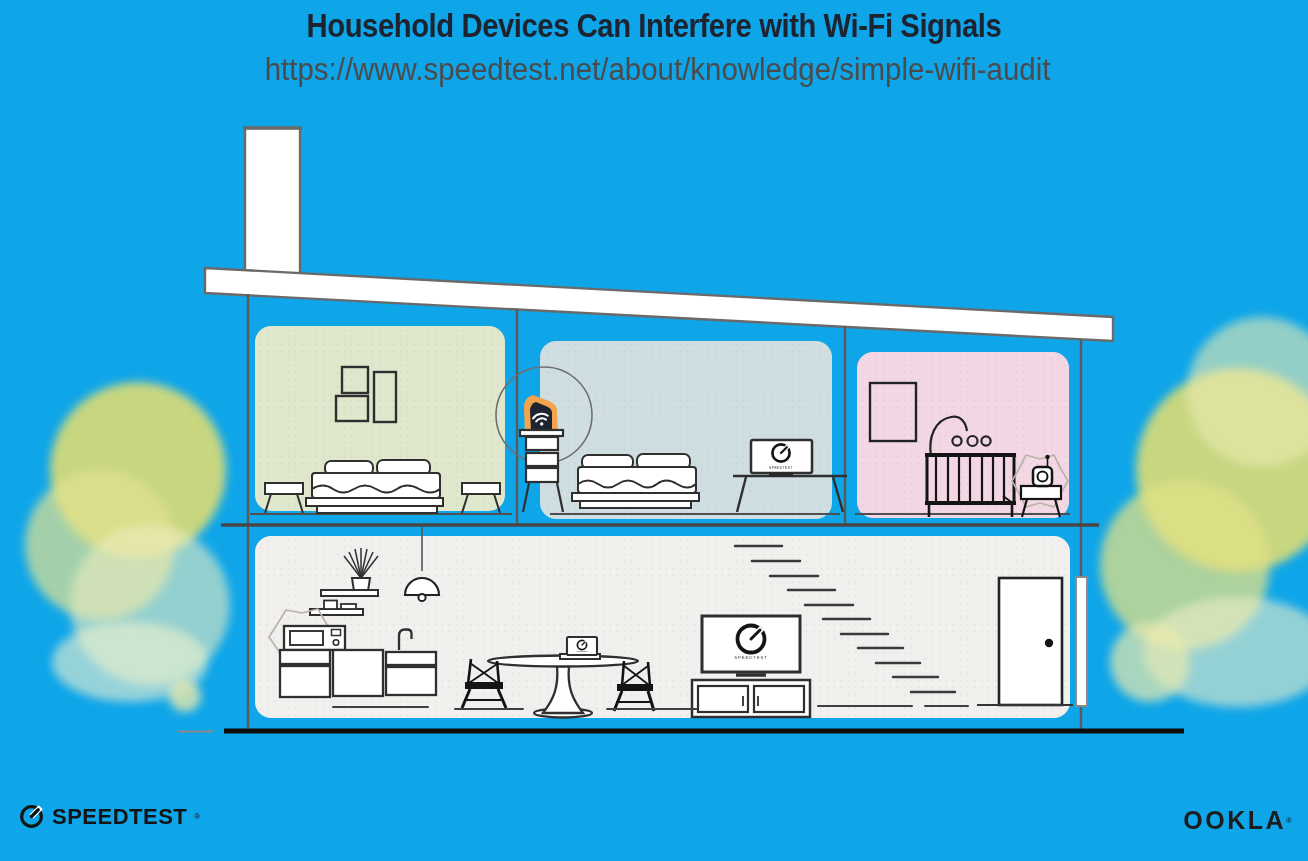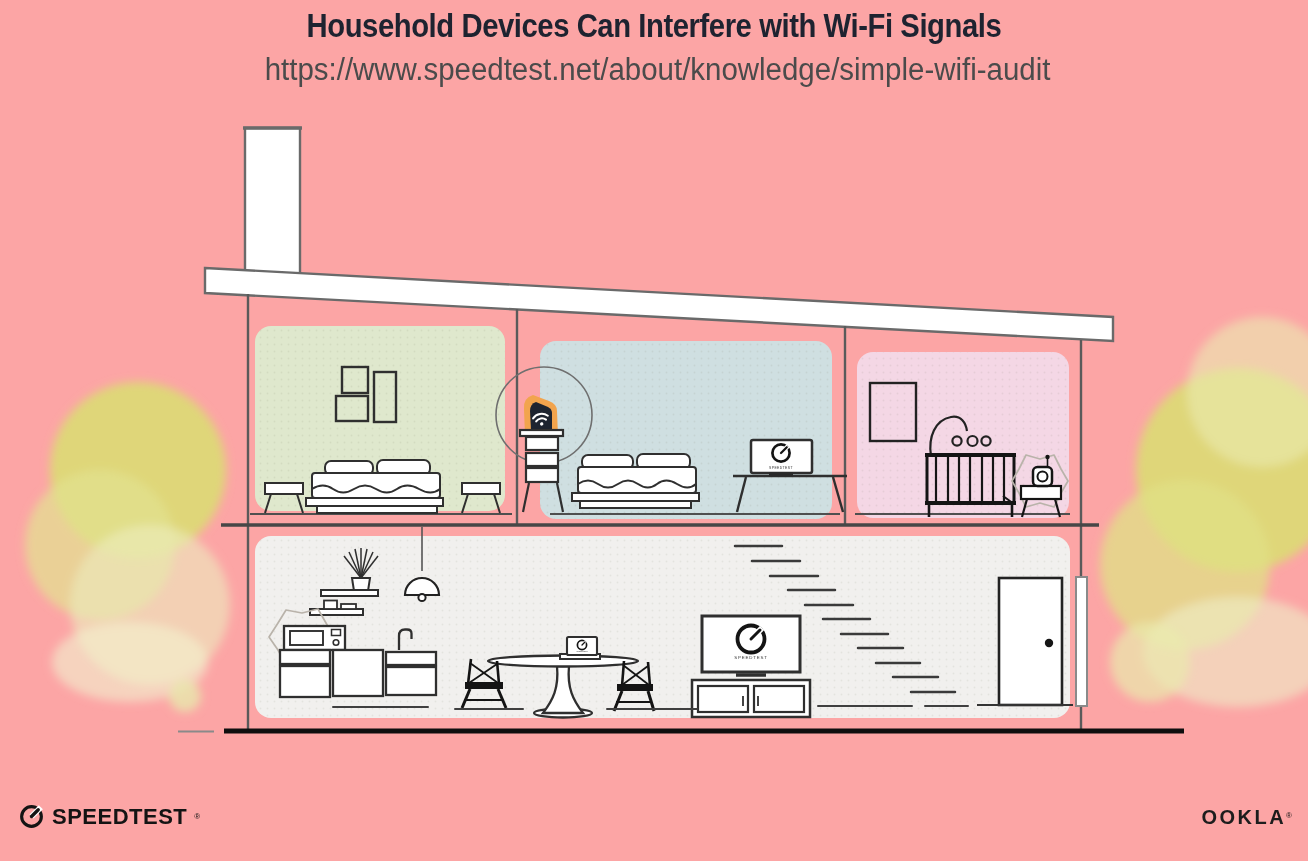--- a/index.html
+++ b/index.html
@@ -1,29 +1,29 @@
 <!DOCTYPE html>
 <html><head>
 <meta charset="utf-8">
 <style>
   html,body{margin:0;padding:0;background:#fff;}
-  .canvas{position:relative;width:1308px;height:861px;background:#fca5a5;overflow:hidden;
+  .canvas{position:relative;width:1308px;height:861px;background:#0ea5e9;overflow:hidden;
           font-family:"Liberation Sans",sans-serif;}
   .title{position:absolute;top:6px;left:0;width:100%;text-align:center;
          font-weight:bold;font-size:34px;color:#1e2330;letter-spacing:-0.5px;}
   .title>span{display:inline-block;transform:scaleX(.86);transform-origin:center;}
   .url{position:absolute;top:52px;left:4px;width:100%;text-align:center;
        font-size:31px;font-weight:400;color:#4b4b4b;}
   .url>span{display:inline-block;transform:scaleX(.95);transform-origin:center;}
   svg.art{position:absolute;left:0;top:0;}
   .foot-left{position:absolute;left:18px;top:803px;display:flex;align-items:center;gap:7px;}
   .foot-left .st-text{font-weight:bold;font-size:22px;letter-spacing:.5px;color:#141414;}
   .foot-left sup,.foot-right sup{font-size:8px;vertical-align:super;color:#141414;}
   .foot-right{position:absolute;right:16px;top:806px;}
-  .foot-right .ok-text{font-weight:bold;font-size:20px;letter-spacing:2.5px;color:#1d1d1d;}
+  .foot-right .ok-text{font-weight:bold;font-size:25px;letter-spacing:2.5px;color:#1d1d1d;}
 </style>
 </head>
 <body>
 
 <div class="canvas">
 
   <div class="title"><span>Household Devices Can Interfere with Wi-Fi Signals</span></div>
   <div class="url"><span>https://www.speedtest.net/about/knowledge/simple-wifi-audit</span></div>
 
   <svg class="art" width="1308" height="861" viewBox="0 0 1308 861">

